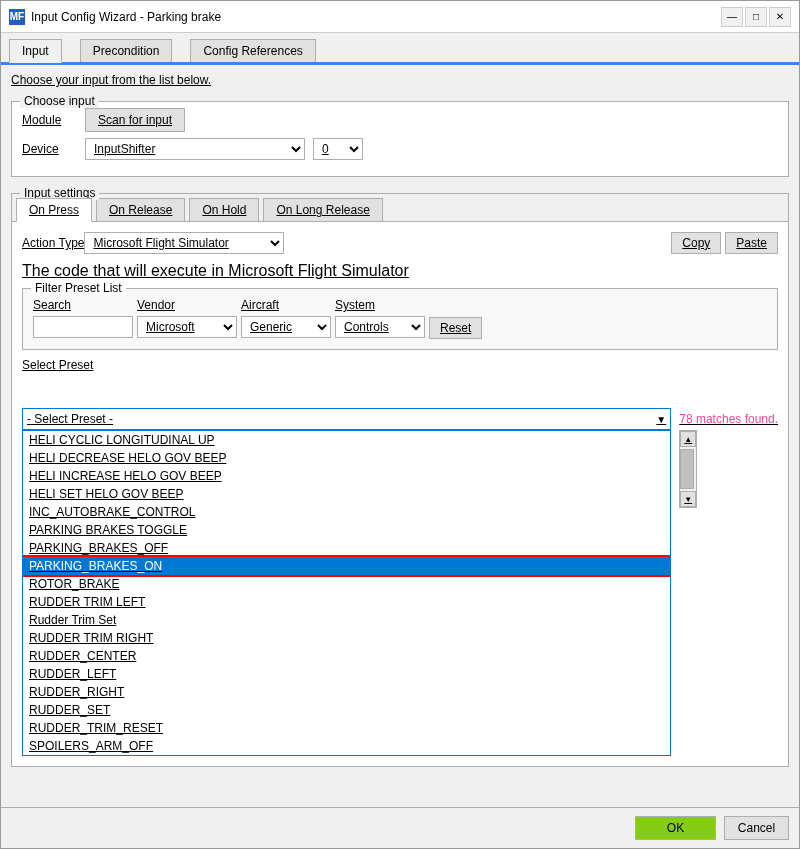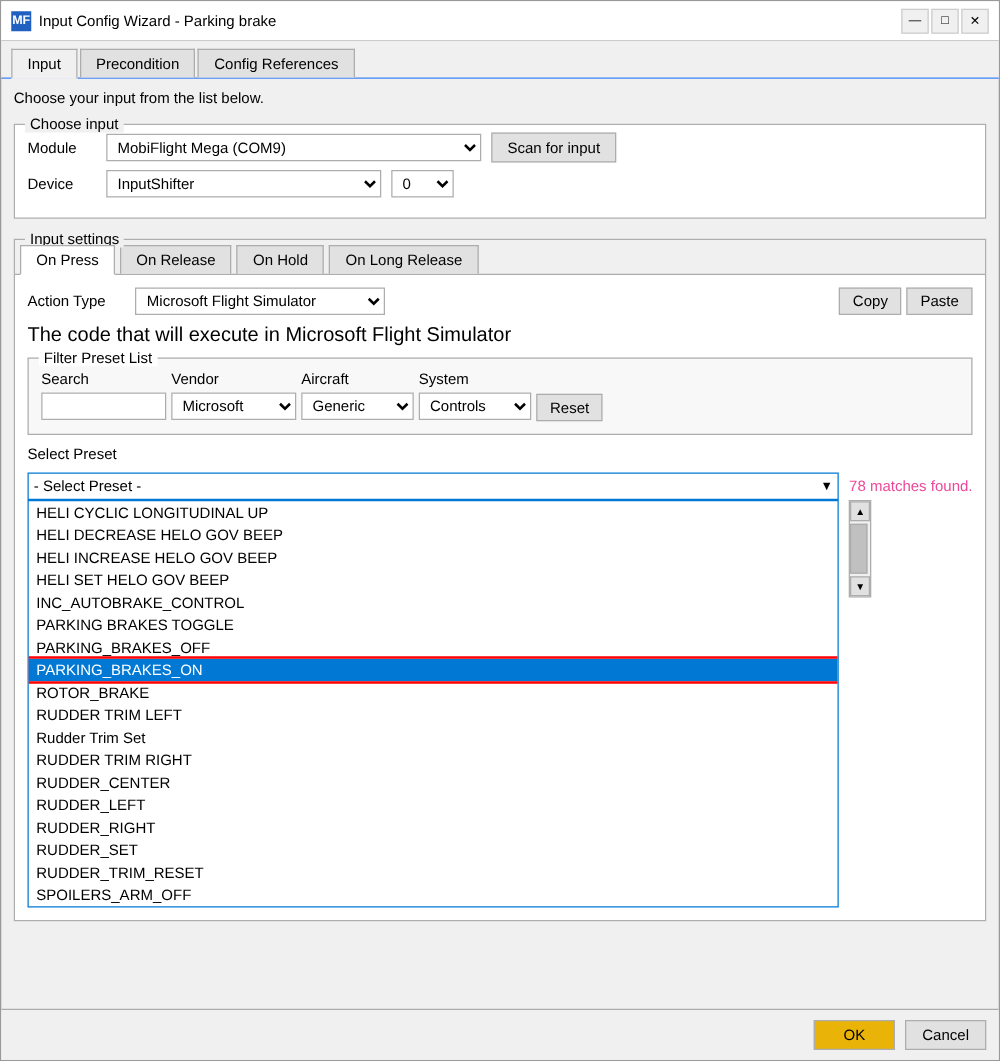--- a/index.html
+++ b/index.html
@@ -62,22 +62,22 @@
       display: flex;
       align-items: center;
       justify-content: center;
       font-size: 10px;
     }
     
     .tab-bar {
       background: #f0f0f0;
       padding: 6px 8px 0;
       display: flex;
-      gap: 2px;
-      border-bottom: 1px solid #3b82f6;
+      gap: 18px;
+      border-bottom: 3px solid #3b82f6;
     }
     
     .tab {
       padding: 4px 12px;
       border: 1px solid #adadad;
       border-bottom: none;
       background: #e1e1e1;
       cursor: pointer;
       font-size: 12px;
     }
@@ -88,20 +88,21 @@
       margin-bottom: -1px;
       z-index: 1;
     }
     
     .content {
       padding: 8px 10px;
       flex: 1;
       display: flex;
       flex-direction: column;
       gap: 6px;
+      text-decoration: underline;
     }
     
     .subtitle {
       font-size: 12px;
       color: #000;
       margin-bottom: 2px;
     }
     
     .group-box {
       border: 1px solid #adadad;
@@ -184,21 +185,21 @@
     }
     
     .tabs-content {
       background: white;
       padding: 10px;
     }
     
     .action-row {
       display: flex;
       align-items: center;
-      gap: 24px;
+      gap: 0;
       margin-bottom: 8px;
     }
     
     .action-label {
       font-size: 12px;
     }
     
     .action-select {
       width: 200px;
     }
@@ -317,23 +318,23 @@
     .bottom-bar {
       padding: 8px 10px;
       display: flex;
       justify-content: flex-end;
       gap: 8px;
       border-top: 1px solid #adadad;
       background: #f0f0f0;
     }
     
     .ok-btn {
-      width: 65px;
+      width: 81px;
       height: 24px;
-      background: #eab308;
+      background: #84cc16;
     }
     
     .cancel-btn {
       width: 65px;
       height: 24px;
       background: #e1e1e1;
       text-align: center;
     }
 
     .preset-header-row {
@@ -375,23 +376,20 @@
   </div>
 
   <div class="content">
     <div class="subtitle">Choose your input from the list below.</div>
 
     <div class="group-box">
       <span class="group-box-label">Choose input</span>
 
       <div class="form-row">
         <span class="form-label">Module</span>
-        <select style="width: 300px;">
-          <option>MobiFlight Mega (COM9)</option>
-        </select>
         <button class="scan-btn">Scan for input</button>
       </div>
 
       <div class="form-row">
         <span class="form-label">Device</span>
         <select style="width: 220px;">
           <option>InputShifter</option>
         </select>
         <select style="width: 50px;">
           <option>0</option>
@@ -463,21 +461,21 @@
               <button>Reset</button>
             </div>
           </div>
         </div>
 
         <div class="preset-section">
           <div class="preset-header-row">
             <span class="preset-label">Select Preset</span>
           </div>
 
-          <div style="display: flex; gap: 8px; align-items: flex-start;">
+          <div style="display: flex; gap: 8px; align-items: flex-start; margin-top: 28px;">
             <div style="flex: 1;">
 
               <div style="display: flex; align-items: center; border: 1px solid #0078d4; background: white; height: 22px; padding: 0 4px; margin-bottom: 0;">
                 <span style="flex:1; font-size: 12px;">- Select Preset -</span>
                 <span style="font-size: 10px;">▼</span>
               </div>
 
               <div class="preset-list-container">
                 <ul class="preset-list" id="preset-list">
                 <li>HELI CYCLIC LONGITUDINAL UP</li>

